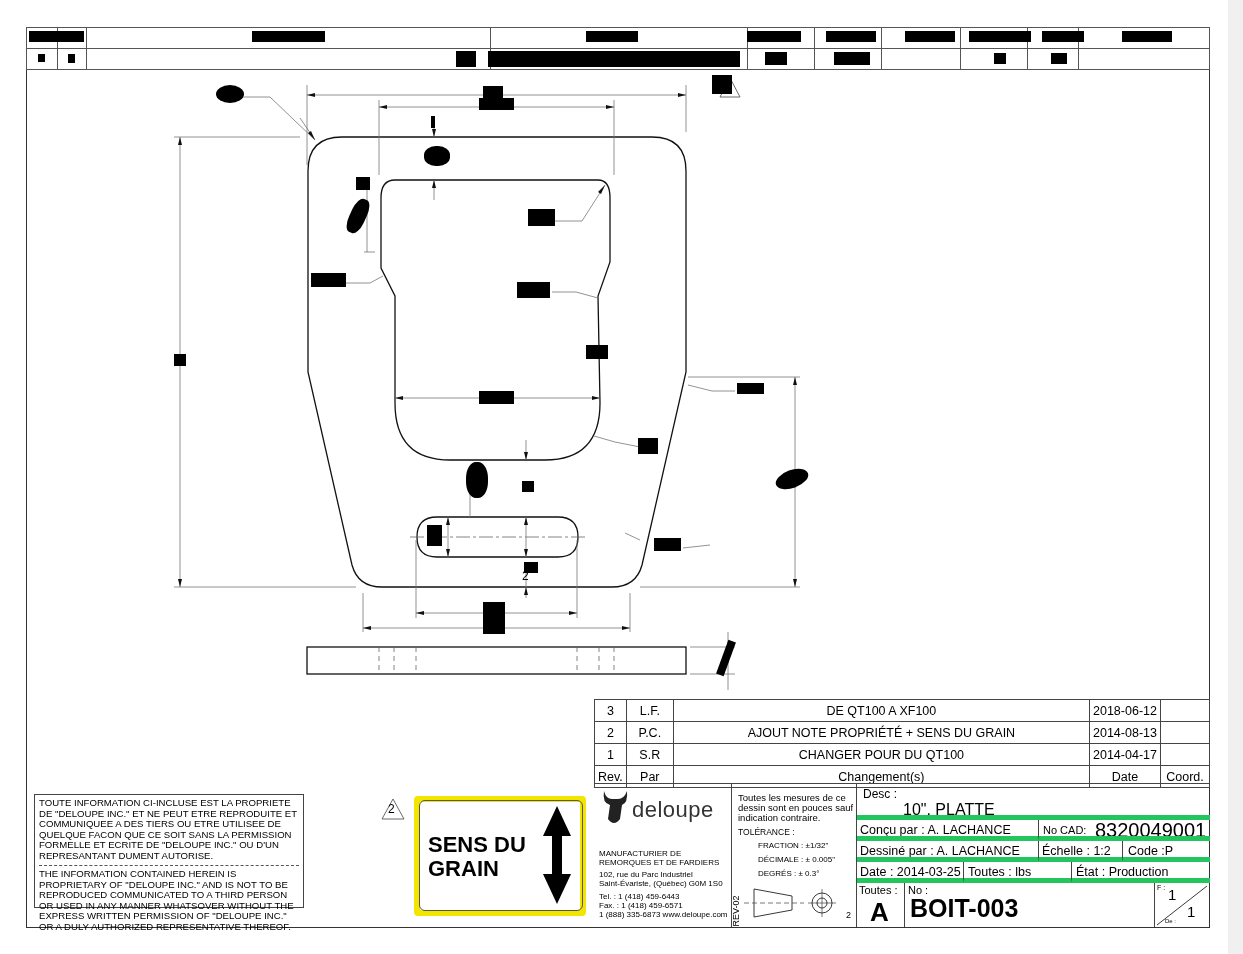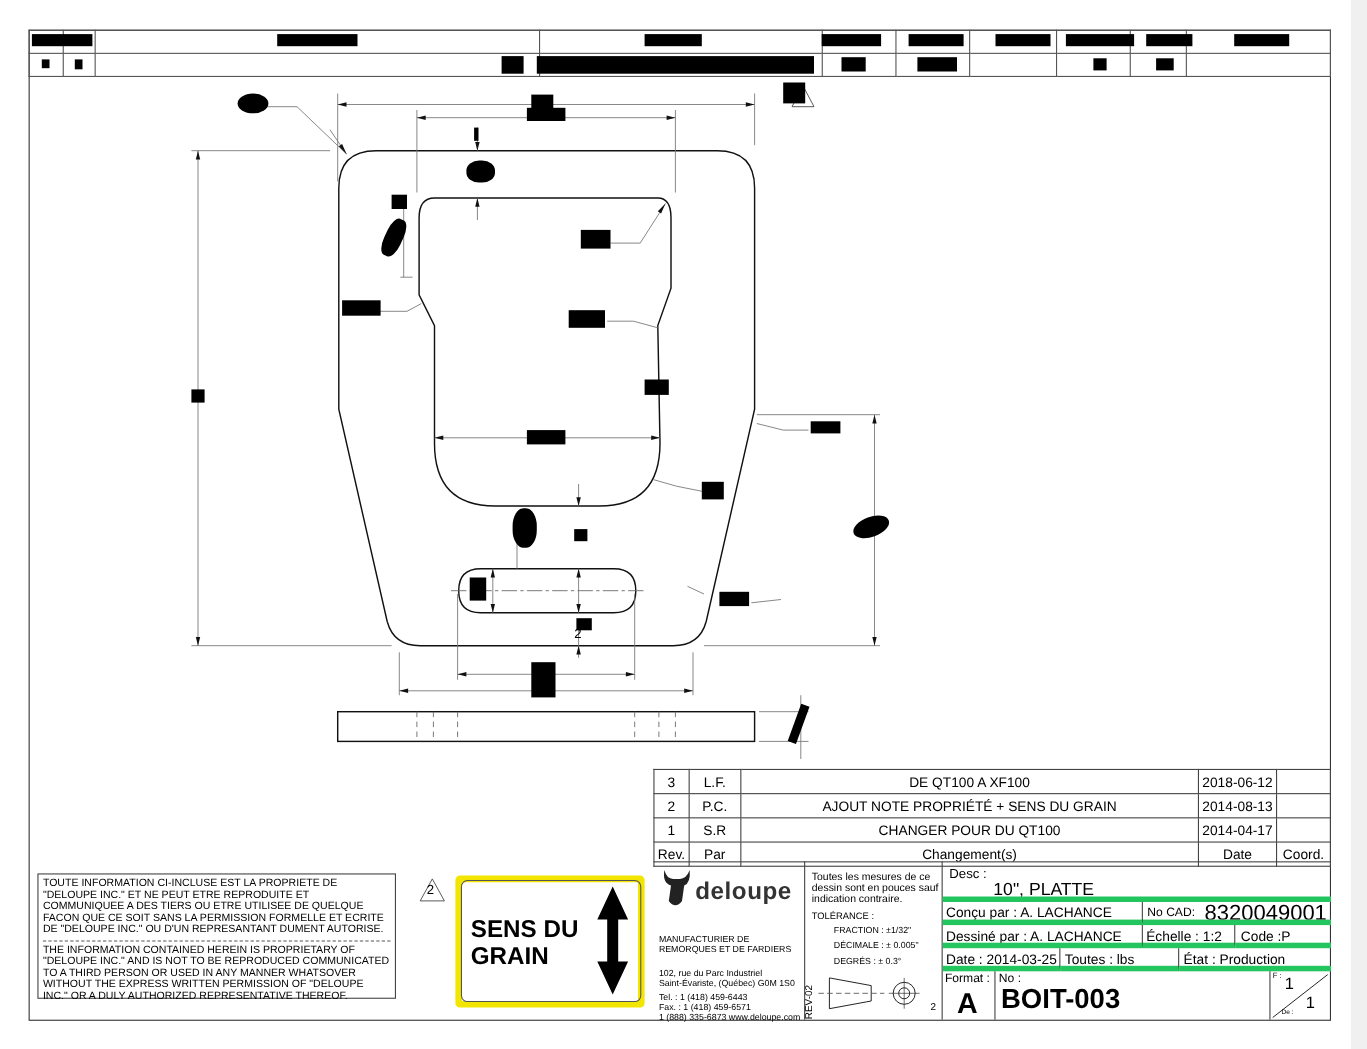--- a/index.html
+++ b/index.html
@@ -8,21 +8,21 @@
   .sheet { position:absolute; left:26px; top:27px; width:1184px; height:901px; border:1px solid #333; box-sizing:border-box; }
   svg.drawing { position:absolute; left:0; top:0; }
   .redact { position:absolute; background:#000; }
   .abs { position:absolute; }
   .hdr-table { position:absolute; left:26px; top:27px; width:1184px; height:42px; border-collapse:collapse; }
   .hdr-table td { border:1px solid #555; padding:0; height:20px; }
   
   .rev { position:absolute; left:594px; top:699px; width:616px; border-collapse:collapse; font-size:12.5px; }
   .rev td { border:1px solid #444; height:21px; padding:0 3px; text-align:center; white-space:nowrap; }
   
-  .legal { position:absolute; left:34px; top:794px; width:326px; height:114px; border:1px solid #444; box-sizing:border-box; font-size:9.6px; line-height:10.5px; padding:3px 4px; }
+  .legal { position:absolute; left:34px; top:794px; width:270px; height:114px; border:1px solid #444; box-sizing:border-box; font-size:9.6px; line-height:10.5px; padding:3px 4px; }
   .legal .sep { border-top:1px dashed #555; margin:4px 0 3px 0; }
   
   .grain-tri { position:absolute; left:380px; top:797px; }
   .grain { position:absolute; left:419px; top:800px; width:164px; height:111px; border:1px solid #555; border-radius:6px; box-sizing:border-box; box-shadow:0 0 0 5px #f5e800 inset; }
   .grain-hl { position:absolute; left:414px; top:796px; width:172px; height:120px; border:6px solid #f2e600; border-radius:4px; box-sizing:border-box; }
   .grain-text { position:absolute; left:428px; top:833px; font-weight:bold; font-size:22px; line-height:24px; }
   
   .tb { position:absolute; left:594px; top:783px; width:616px; height:144px; border-top:1px solid #444; }
   .logo-cell { position:absolute; left:594px; top:783px; width:138px; height:144px; border-right:1px solid #444; box-sizing:border-box; }
   .note-cell { position:absolute; left:732px; top:783px; width:125px; height:144px; border-right:1px solid #444; box-sizing:border-box; font-size:9.5px; line-height:10px; }
@@ -265,25 +265,25 @@
 </div>
 <svg class="abs" style="left:540px;top:804px" width="34" height="102">
   <polygon points="17,2 31,32 22,32 22,70 31,70 17,100 3,70 12,70 12,32 3,32" fill="#000"></polygon>
 </svg>
 
 <div class="tb"></div>
 <div class="logo-cell">
   <svg class="abs" style="left:6px;top:6px" width="30" height="38">
     <path d="M4,2 Q2,14 10,16 L8,30 Q14,38 20,30 L22,16 Q28,14 27,2 Q24,10 18,10 L12,10 Q6,10 4,2 Z" fill="#222"></path>
   </svg>
-  <div class="abs" style="left:38px;top:14px;font-size:22px;font-weight:bold;color:#333;letter-spacing:0.5px">deloupe</div>
+  <div class="abs" style="left:38px;top:14px;font-size:22px;font-weight:normal;color:#333;letter-spacing:0.5px">deloupe</div>
   <div class="abs" style="left:5px;top:66px;font-size:8px;line-height:9px">
     <div>MANUFACTURIER DE</div>
     <div>REMORQUES ET DE FARDIERS</div>
-    <div style="margin-top:13px">102, rue du Parc Industriel</div>
+    <div style="margin-top:3px">102, rue du Parc Industriel</div>
     <div>Saint-Évariste, (Québec) G0M 1S0</div>
     <div style="margin-top:4px">Tel. :  1 (418) 459-6443</div>
     <div>Fax. : 1 (418) 459-6571</div>
     <div>1 (888) 335-6873  www.deloupe.com</div>
   </div>
 </div>
 <div class="note-cell">
   <div class="abs" style="left:6px;top:10px;width:118px;font-size:9.5px;line-height:10px">Toutes les mesures de ce dessin sont en pouces sauf indication contraire.</div>
   <div class="abs" style="left:6px;top:44px;font-size:8.5px">TOLÉRANCE :</div>
   <div class="abs" style="left:26px;top:58px;font-size:8px">FRACTION : ±1/32"</div>
@@ -324,21 +324,21 @@
 <div class="cell" style="left:857px;top:862px;width:107px;height:21px">
   <span class="abs" style="left:3px;top:3px">Date : 2014-03-25</span>
 </div>
 <div class="cell" style="left:964px;top:862px;width:108px;height:21px">
   <span class="abs" style="left:4px;top:3px">Toutes :  lbs</span>
 </div>
 <div class="cell" style="left:1072px;top:862px;width:138px;height:21px;border-right:none">
   <span class="abs" style="left:4px;top:3px">État : Production</span>
 </div>
 <div class="cell" style="left:857px;top:883px;width:48px;height:44px;border-bottom:none">
-  <span class="abs" style="left:2px;top:1px;font-size:11px">Format :</span>
+  <span class="abs" style="left:2px;top:1px;font-size:11px">Toutes :</span>
   <span class="abs" style="left:13px;top:14px;font-size:26px;font-weight:bold">A</span>
 </div>
 <div class="cell" style="left:905px;top:883px;width:250px;height:44px;border-bottom:none">
   <span class="abs" style="left:3px;top:1px;font-size:11px">No :</span>
   <span class="abs" style="left:5px;top:11px;font-size:25px;font-weight:bold">BOIT-003</span>
 </div>
 <div class="cell" style="left:1155px;top:883px;width:55px;height:44px;border-right:none;border-bottom:none">
   <svg class="abs" style="left:0;top:0" width="55" height="44">
       <line x1="2" y1="42" x2="52" y2="3" stroke="#222" stroke-width="0.9"></line>
     </svg>

